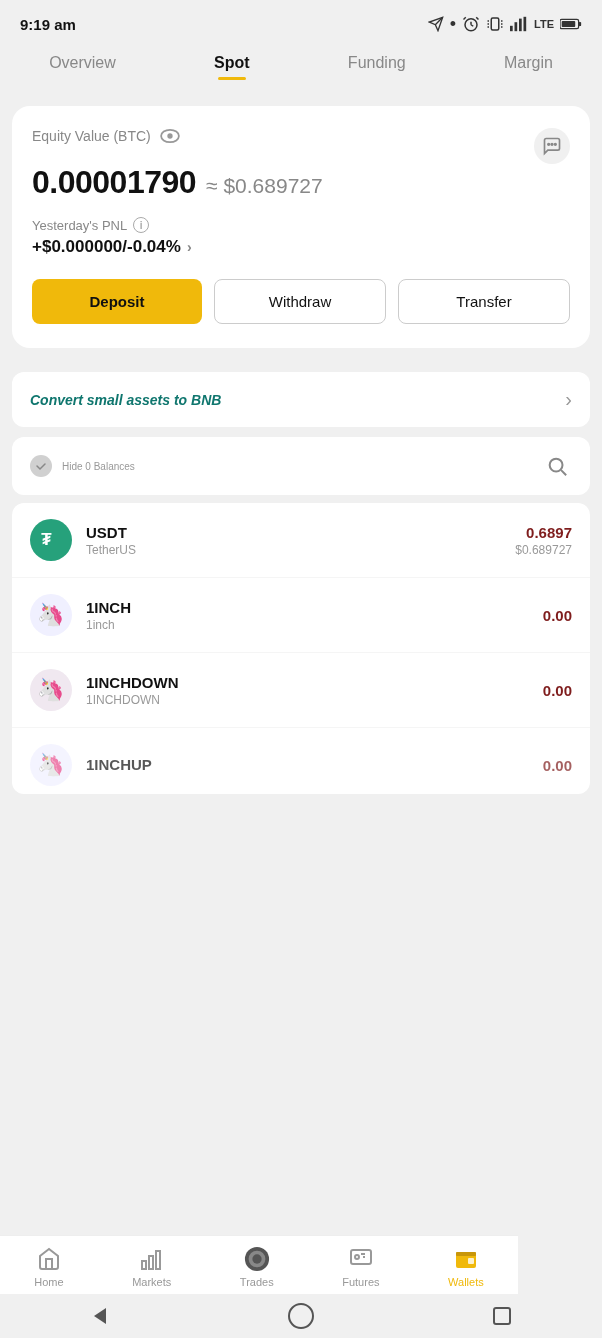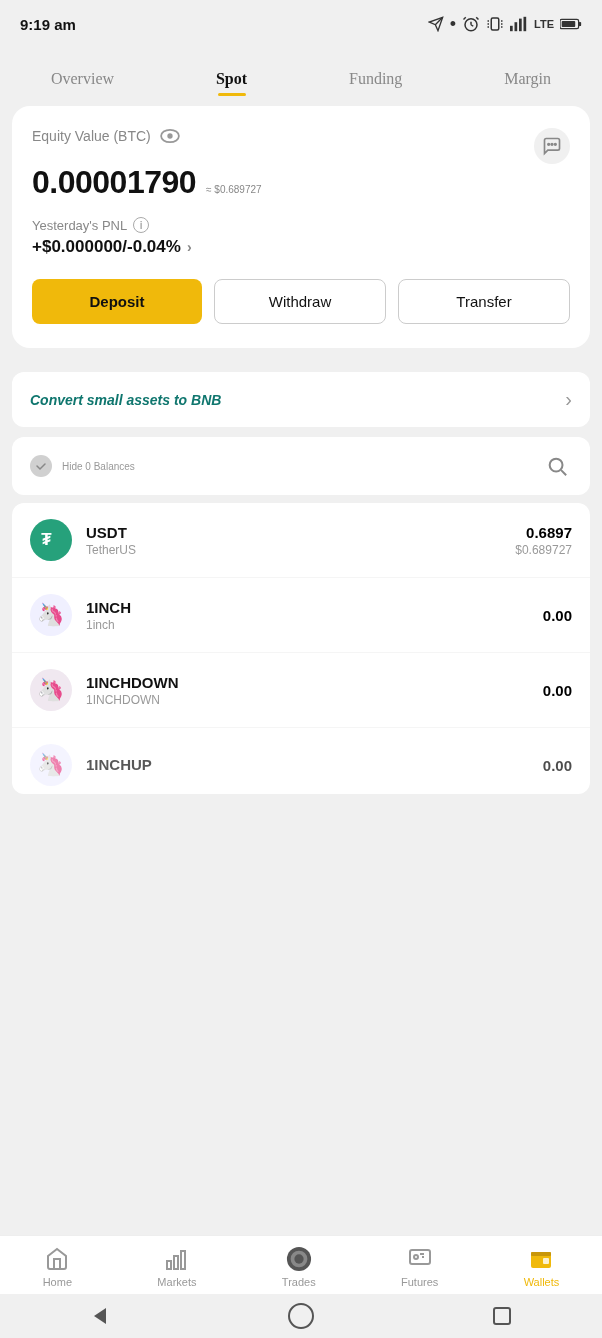--- a/index.html
+++ b/index.html
@@ -33,24 +33,23 @@
       gap: 6px;
       color: #333;
       font-size: 13px;
     }
 
     
     .top-nav {
       background: #f0f0f0;
       display: flex;
       justify-content: space-around;
-      align-items: flex-end;
+      align-items: flex-start;
       padding: 10px 0 0 0;
       height: 52px;
-      font-family: Liberation Serif, serif;
     }
     .nav-tab {
       font-size: 16px;
       color: #888;
       font-weight: 500;
       padding-bottom: 8px;
       cursor: pointer;
       position: relative;
     }
     .nav-tab.active {
@@ -109,21 +108,21 @@
       gap: 10px;
       margin-bottom: 4px;
     }
     .equity-btc {
       font-size: 32px;
       font-weight: 800;
       color: #111;
       letter-spacing: -0.5px;
     }
     .equity-usd {
-      font-size: 10px;
+      font-size: 21px;
       color: #888;
       font-weight: 400;
     }
 
     .pnl-section {
       margin-top: 16px;
     }
     .pnl-label {
       display: flex;
       align-items: center;
@@ -288,35 +287,35 @@
       font-size: 12px;
       color: #999;
       margin-top: 2px;
     }
     .asset-values {
       text-align: right;
     }
     .asset-amount {
       font-size: 15px;
       font-weight: 600;
-      color: #000000;
+      color: #7f1d1d;
     }
     .asset-usd {
       font-size: 12px;
       color: #999;
       margin-top: 2px;
     }
 
     
     .bottom-nav {
       background: #fff;
       position: fixed;
       bottom: 44px;
       left: 0;
-      width: 602px;
+      width: 518px;
       display: flex;
       justify-content: space-around;
       align-items: center;
       padding: 10px 0 6px 0;
       border-top: 1px solid #eee;
     }
     .nav-item {
       display: flex;
       flex-direction: column;
       align-items: center;

